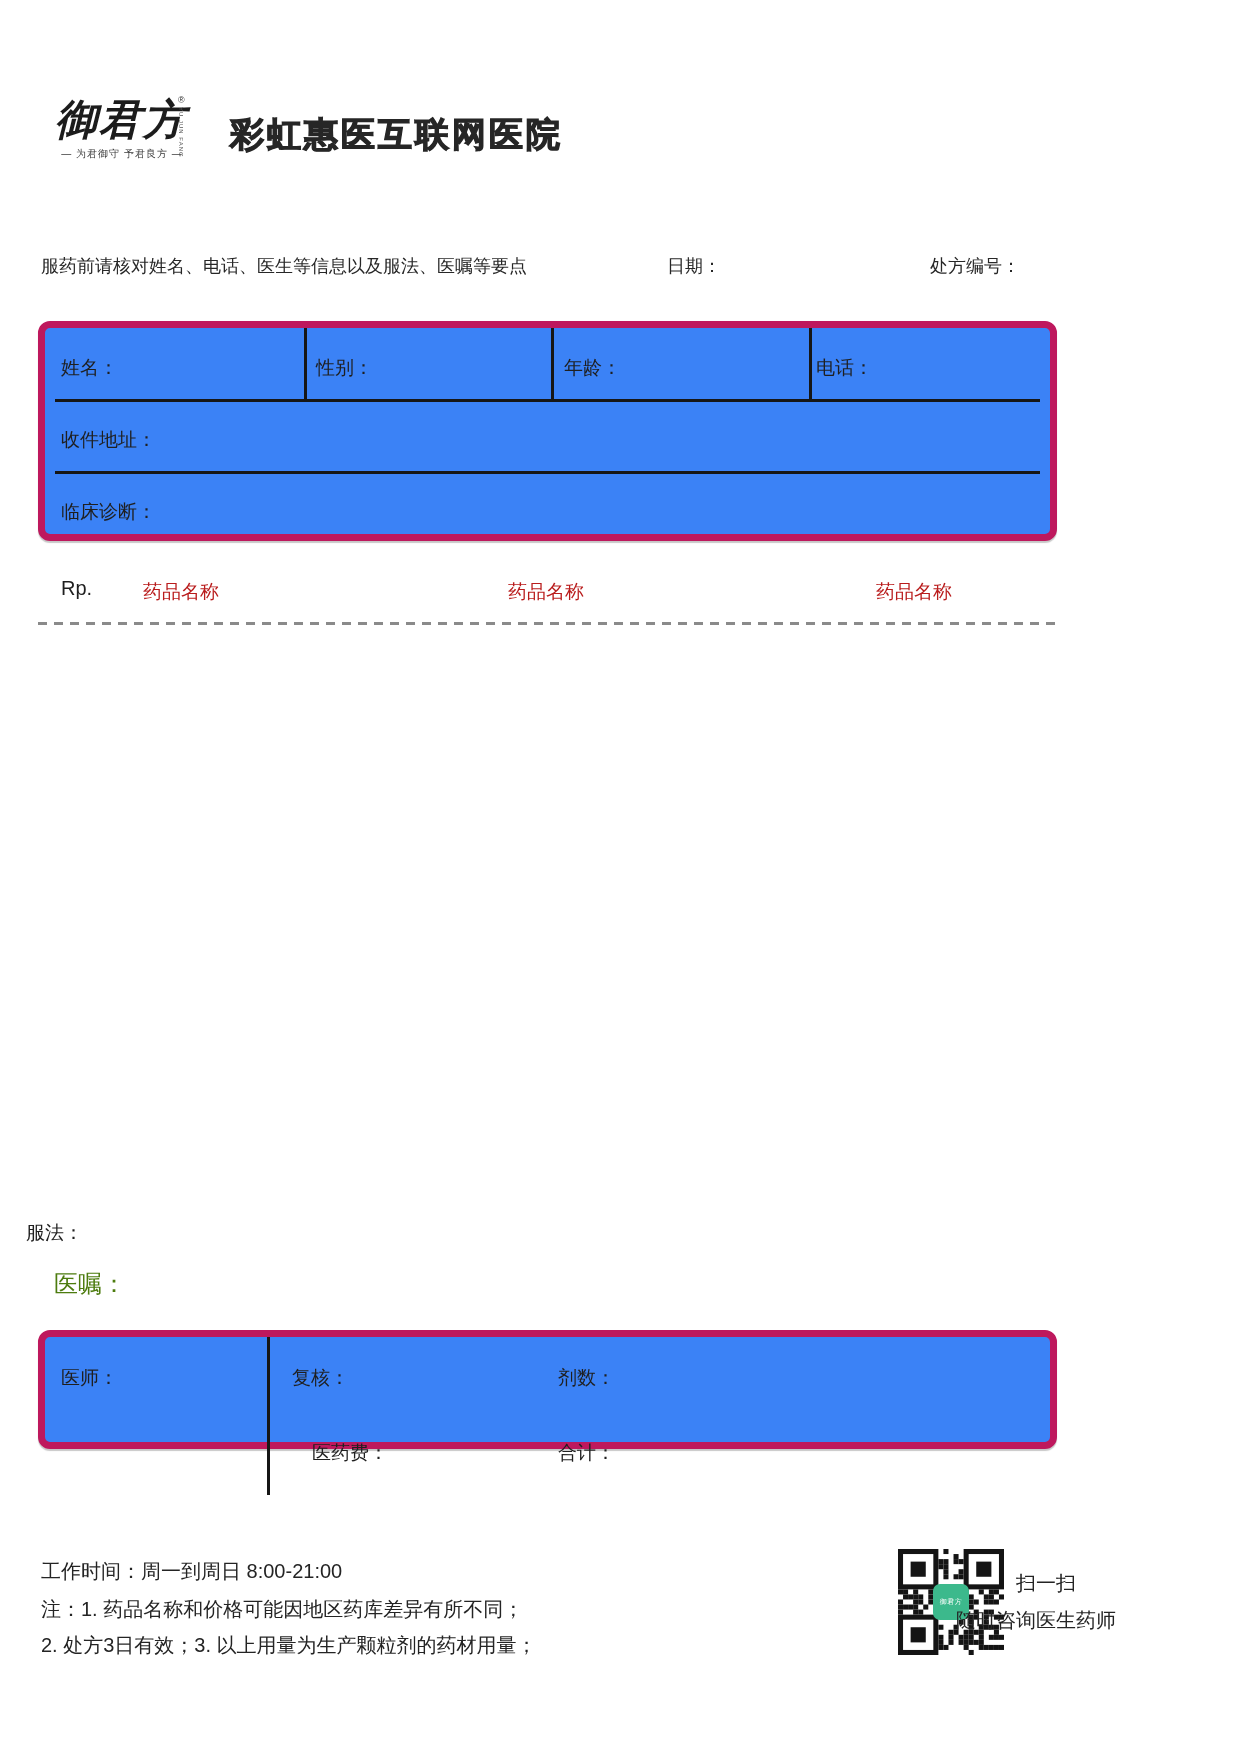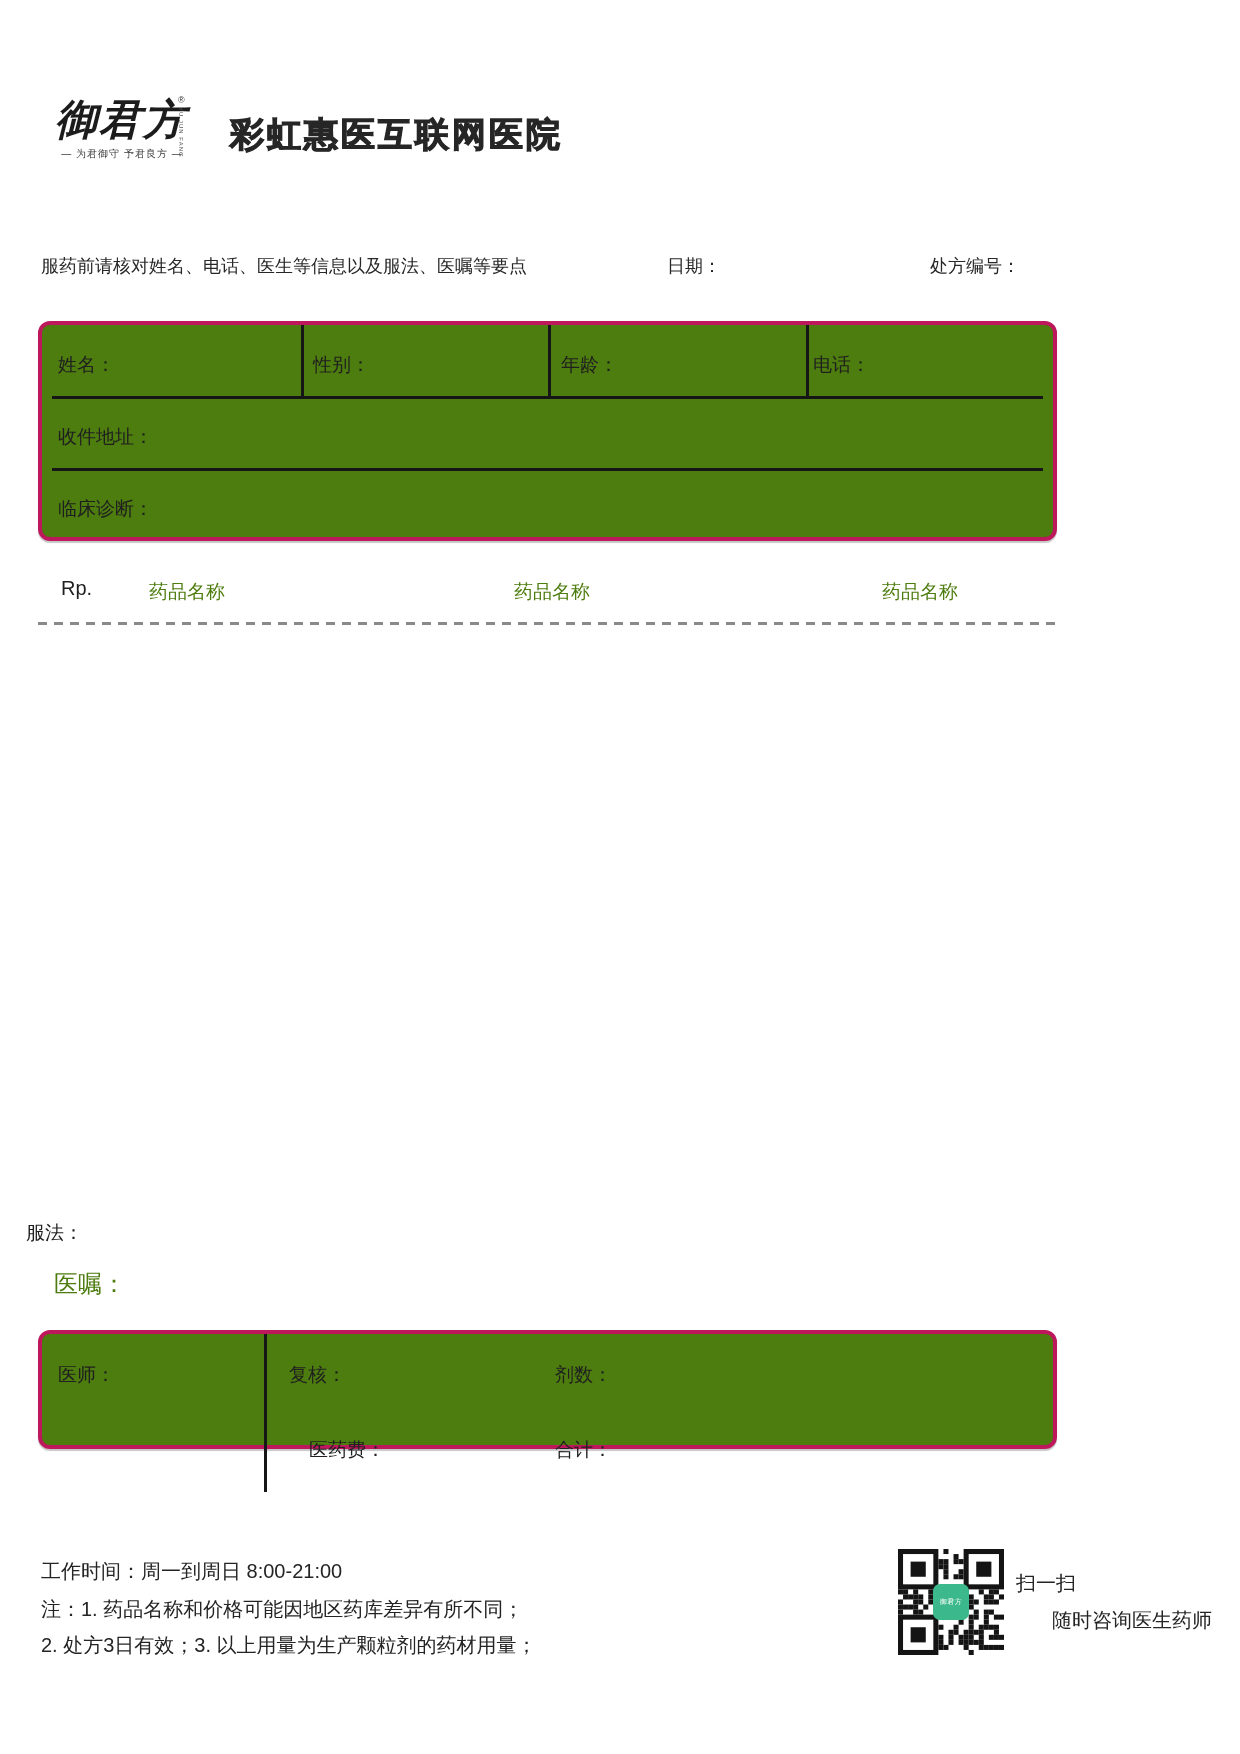--- a/index.html
+++ b/index.html
@@ -31,32 +31,32 @@
   }
 
   
   .notice, .field-label { font-size:18px; color:#272727; }
   .notice { left:41px; top:254px; }
   .date-label { left:667px; top:254px; }
   .rxno-label { left:930px; top:254px; }
 
   
   .info-box {
-    position:absolute; border:4px solid #be185d; border-radius:12px; background:#4d7c0f;
+    position:absolute; border:7px solid #be185d; border-radius:12px; background:#3b82f6;
     box-shadow:0 2px 1px rgba(0,0,0,0.22);
   }
   .patient-box { left:38px; top:321px; width:1019px; height:220px; }
   .doctor-box  { left:38px; top:1330px; width:1019px; height:119px; }
   .vline { position:absolute; width:2.5px; background:#161616; }
   .hline { position:absolute; left:10px; right:10px; height:3px; background:#161616; }
   .box-label { position:absolute; font-size:19px; color:#1f1f1f; white-space:nowrap; }
 
   
   .rp-label { left:61px; top:577px; font-size:20px; color:#1f1f1f; }
-  .med-col  { font-size:19px; color:#4d7c0f; top:579px;margin-left:6px; }
+  .med-col  { font-size:19px; color:#b91c1c; top:579px; }
   .dashed-sep {
     position:absolute; left:38px; top:622px; width:1019px; height:2.5px;
     background:repeating-linear-gradient(90deg,#8a8a8a 0 9px,transparent 9px 16px);
   }
 
   
   .usage-label  { left:26px; top:1220px; font-size:19px; color:#1f1f1f; }
   .advice-label { left:54px; top:1268px; font-size:24px; color:#4d7c0f; }
 
   
@@ -66,21 +66,21 @@
   .note2 { left:41px; top:1632px; }
 
   .qr-wrap { left:898px; top:1549px; width:106px; height:106px; }
   .qr-wrap svg { display:block; width:106px; height:106px; }
   .qr-center {
     position:absolute; left:35px; top:35px; width:36px; height:36px; border-radius:7px;
     display:flex; align-items:center; justify-content:center;
     color:#ffffff; font-size:7px; letter-spacing:0.5px;
   }
   .scan-label { left:1016px; top:1570px; font-size:20px; color:#242424; }
-  .scan-sub   { left:1052px; top:1607px; font-size:20px; color:#242424; }
+  .scan-sub   { left:956px; top:1607px; font-size:20px; color:#242424; }
 </style>
 </head>
 <body>
 
 <div class="page">
 
   <div class="abs logo-main">御君方</div>
   <div class="abs logo-side">
     <span class="logo-reg">®</span>
     <span class="logo-vert">YU JUN FANG</span>

